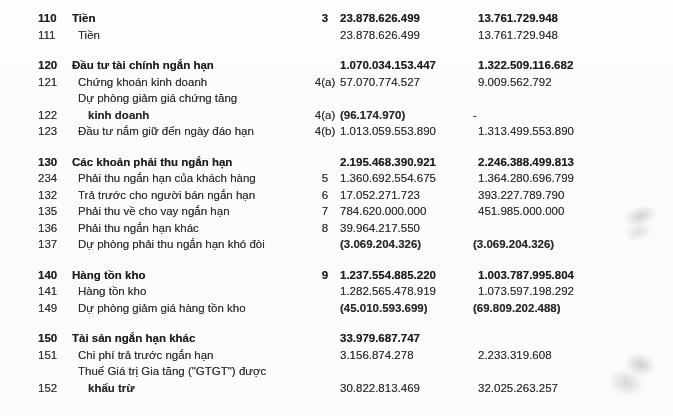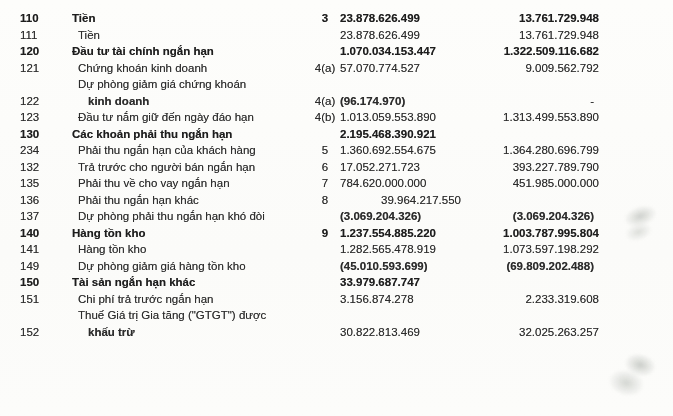--- a/index.html
+++ b/index.html
@@ -8,30 +8,30 @@
     width:673px; height:416px;
     background:linear-gradient(180deg,#fdfdfb 0%,#fbfbf9 60%,#fcfcfa 100%);
     overflow:hidden;
     font-family:"Liberation Sans", sans-serif;
     font-size:11.5px;
     color:#2c2c2c;
     text-shadow:0 0 0.6px rgba(70,70,70,0.65);
   }
   .sheet { position:absolute; top:10px; left:0; width:599px; }
   .row { display:flex; align-items:flex-end; line-height:16.5px; }
-  .row.section-gap { }
+  .row.section-gap { margin-top:14px; }
   .row.head { font-weight:700; color:#1d1d1d; }
-  .code { width:72px; padding-left:20px; box-sizing:border-box; flex:none; }
+  .code { width:72px; padding-left:38px; box-sizing:border-box; flex:none; }
   .name { width:238px; flex:none; }
   .row.sub .name .l1 { padding-left:6px; }
   .name .l1, .name .l2 { display:block; }
   .name .l2 { padding-left:16px;font-weight:bold; }
   .note { width:30px; flex:none; text-align:center; }
   .v1 { width:138px; flex:none; text-align:left; white-space:nowrap; }
-  .v2 { width:121px; flex:none; text-align:right; white-space:nowrap; }
+  .v2 { width:121px; flex:none; text-align:left; white-space:nowrap; }
   .neg { margin-right:-5px;font-weight:bold; }
   
   .smudge {
     position:absolute; pointer-events:none;
     filter:blur(1.1px);
   }
   .smudge-1 { left:618px; top:204px; width:44px; height:36px;
     background:
       radial-gradient(ellipse 55% 40% at 55% 35%, rgba(140,146,138,0.40), rgba(140,146,138,0) 70%),
       radial-gradient(ellipse 45% 35% at 40% 75%, rgba(140,146,138,0.28), rgba(140,146,138,0) 70%);
@@ -85,21 +85,21 @@
       <span class="l1">Chứng khoán kinh doanh</span>
 
     </span>
     <span class="note">4(a)</span>
     <span class="v1">57.070.774.527</span>
     <span class="v2">9.009.562.792</span>
   </div>
       <div class="row sub">
     <span class="code">122</span>
     <span class="name">
-      <span class="l1">Dự phòng giảm giá chứng khoán</span>
+      <span class="l1">Dự phòng giảm giá chứng tăng</span>
       <span class="l2">kinh doanh</span>
     </span>
     <span class="note">4(a)</span>
     <span class="v1 neg">(96.174.970)</span>
     <span class="v2">-</span>
   </div>
       <div class="row sub">
     <span class="code">123</span>
     <span class="name">
       <span class="l1">Đầu tư nắm giữ đến ngày đáo hạn</span>
@@ -110,20 +110,21 @@
     <span class="v2">1.313.499.553.890</span>
   </div>
       <div class="row head section-gap">
     <span class="code">130</span>
     <span class="name">
       <span class="l1">Các khoản phải thu ngắn hạn</span>
 
     </span>
     <span class="note"></span>
     <span class="v1">2.195.468.390.921</span>
+    <span class="v2">2.246.388.499.813</span>
   </div>
       <div class="row sub">
     <span class="code">234</span>
     <span class="name">
       <span class="l1">Phải thu ngắn hạn của khách hàng</span>
 
     </span>
     <span class="note">5</span>
     <span class="v1">1.360.692.554.675</span>
     <span class="v2">1.364.280.696.799</span>

